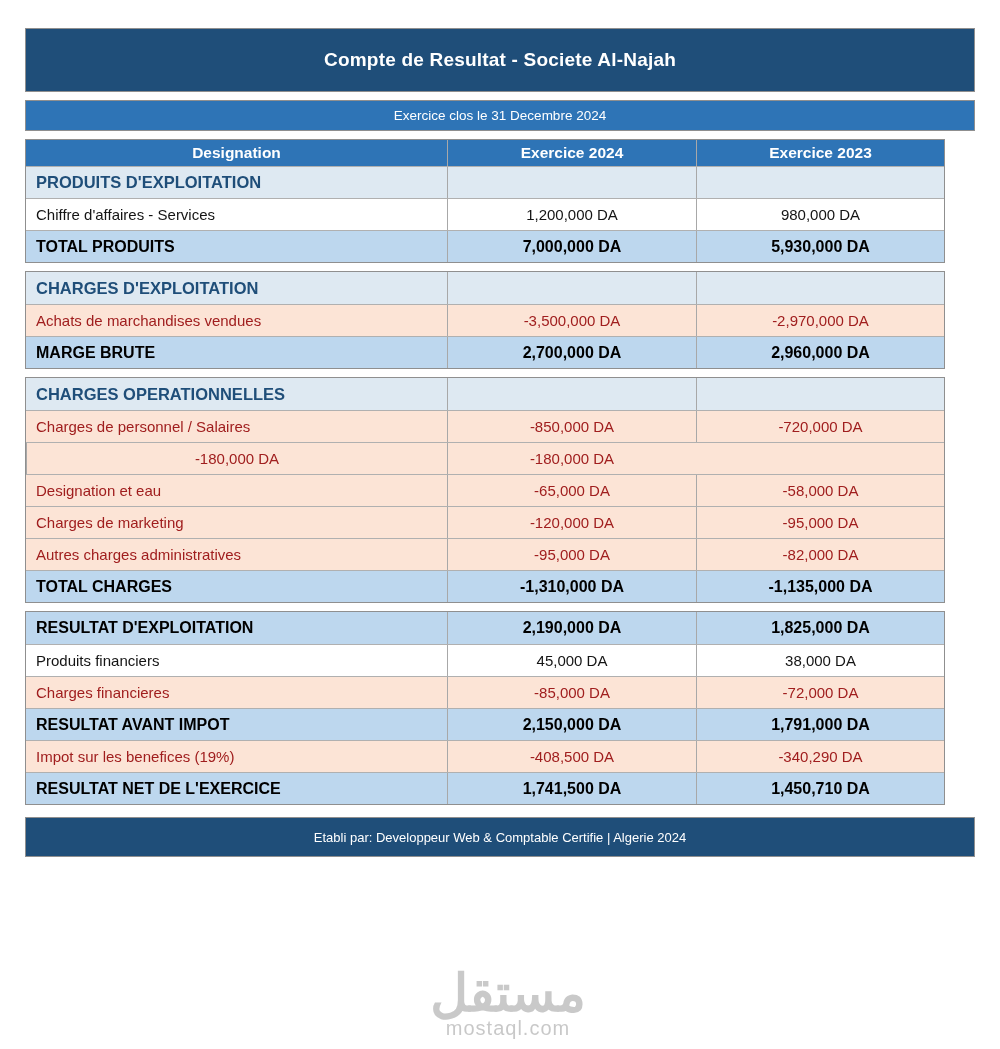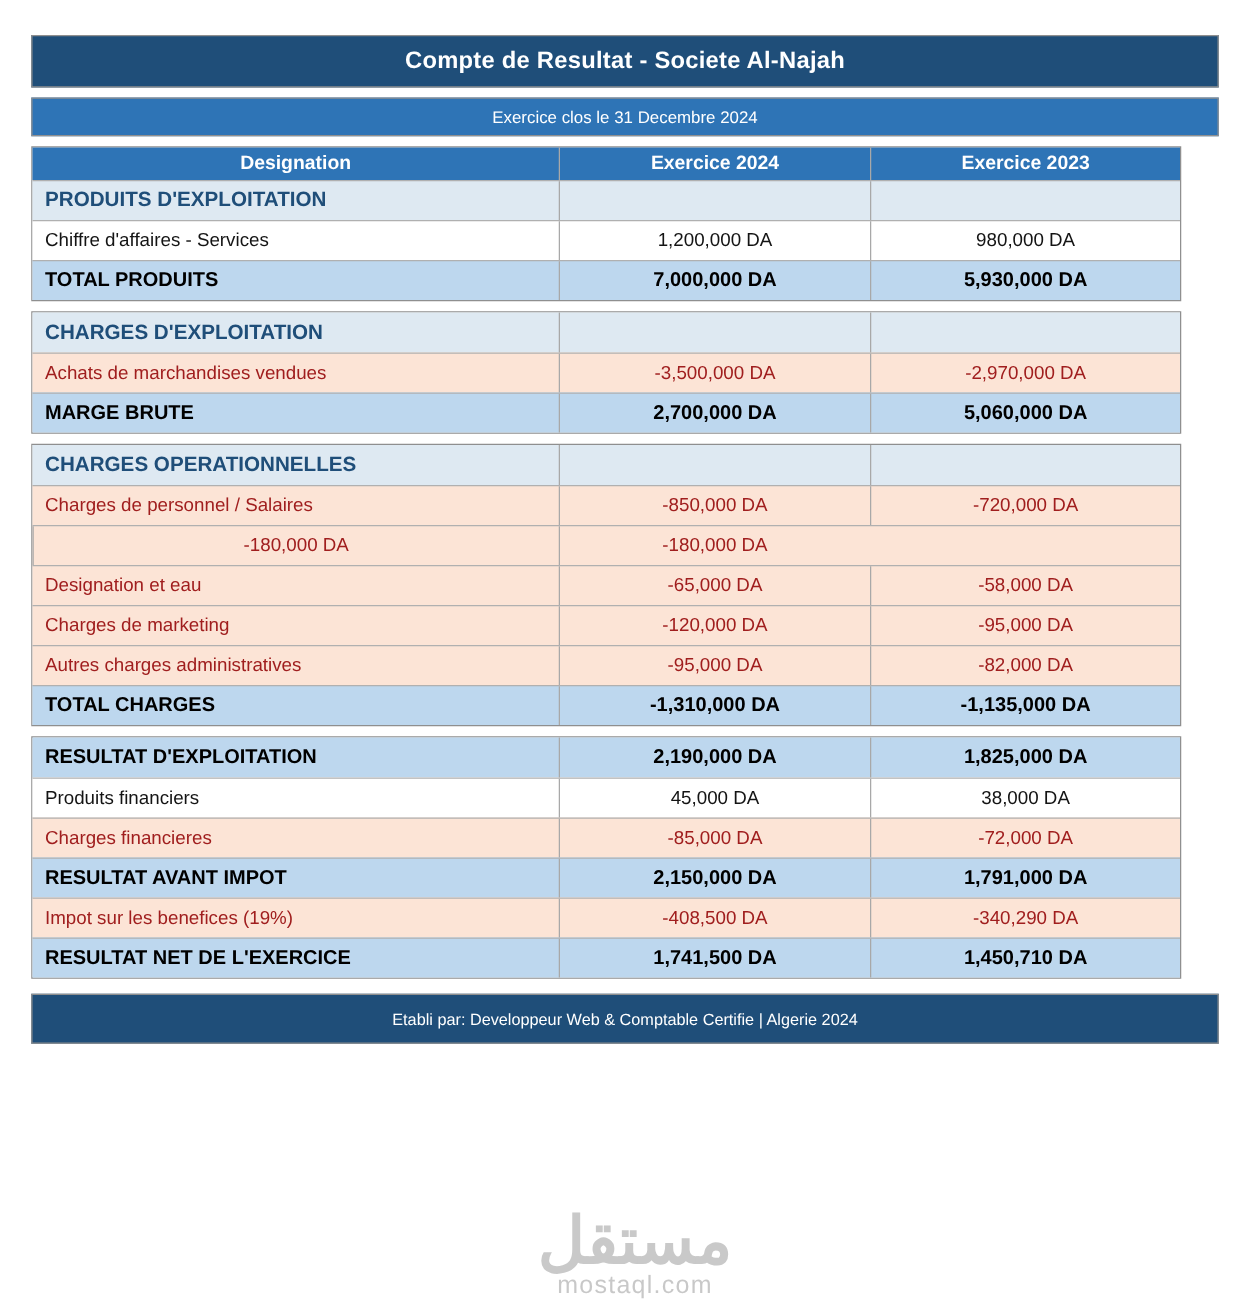--- a/index.html
+++ b/index.html
@@ -15,21 +15,21 @@
     --border-col:#a8a8a8;
   }
   *{box-sizing:border-box;margin:0;padding:0;}
   html,body{background:#fff;}
   body{
     width:1000px;height:1049px;overflow:hidden;position:relative;
     font-family:"Liberation Sans", sans-serif;
     -webkit-font-smoothing:antialiased;
   }
   .banner{
-    margin:28px 25px 8px 25px;height:42px;
+    margin:28px 25px 8px 25px;height:64px;
     background:var(--navy);border:1px solid var(--border-outer);
     color:#fff;display:flex;align-items:center;justify-content:center;
     font-size:19px;font-weight:bold;letter-spacing:.2px;
   }
   .subbanner{
     margin:0 25px 8px 25px;height:31px;
     background:var(--blue);border:1px solid var(--border-outer);
     color:#fff;display:flex;align-items:center;justify-content:center;
     font-size:13.5px;
   }
@@ -112,21 +112,21 @@
         <div class="cell val"></div>
       </div>
       <div class="row expense">
         <div class="cell label">Achats de marchandises vendues</div>
         <div class="cell val">-3,500,000 DA</div>
         <div class="cell val">-2,970,000 DA</div>
       </div>
       <div class="row total">
         <div class="cell label">MARGE BRUTE</div>
         <div class="cell val">2,700,000 DA</div>
-        <div class="cell val">5,060,000 DA</div>
+        <div class="cell val">2,960,000 DA</div>
       </div>
     </section>
     <section class="block">
       <div class="row section-title">
         <div class="cell label">CHARGES OPERATIONNELLES</div>
         <div class="cell val"></div>
         <div class="cell val"></div>
       </div>
       <div class="row expense">
         <div class="cell label">Charges de personnel / Salaires</div>

